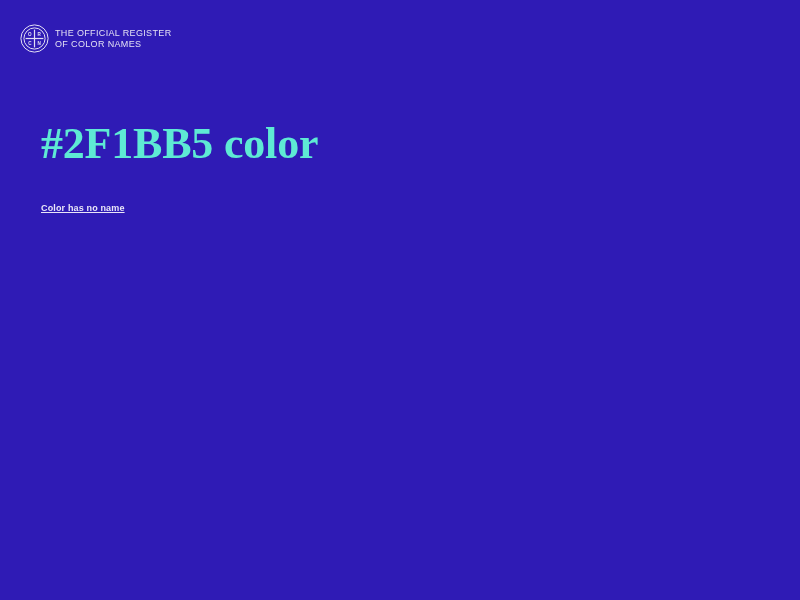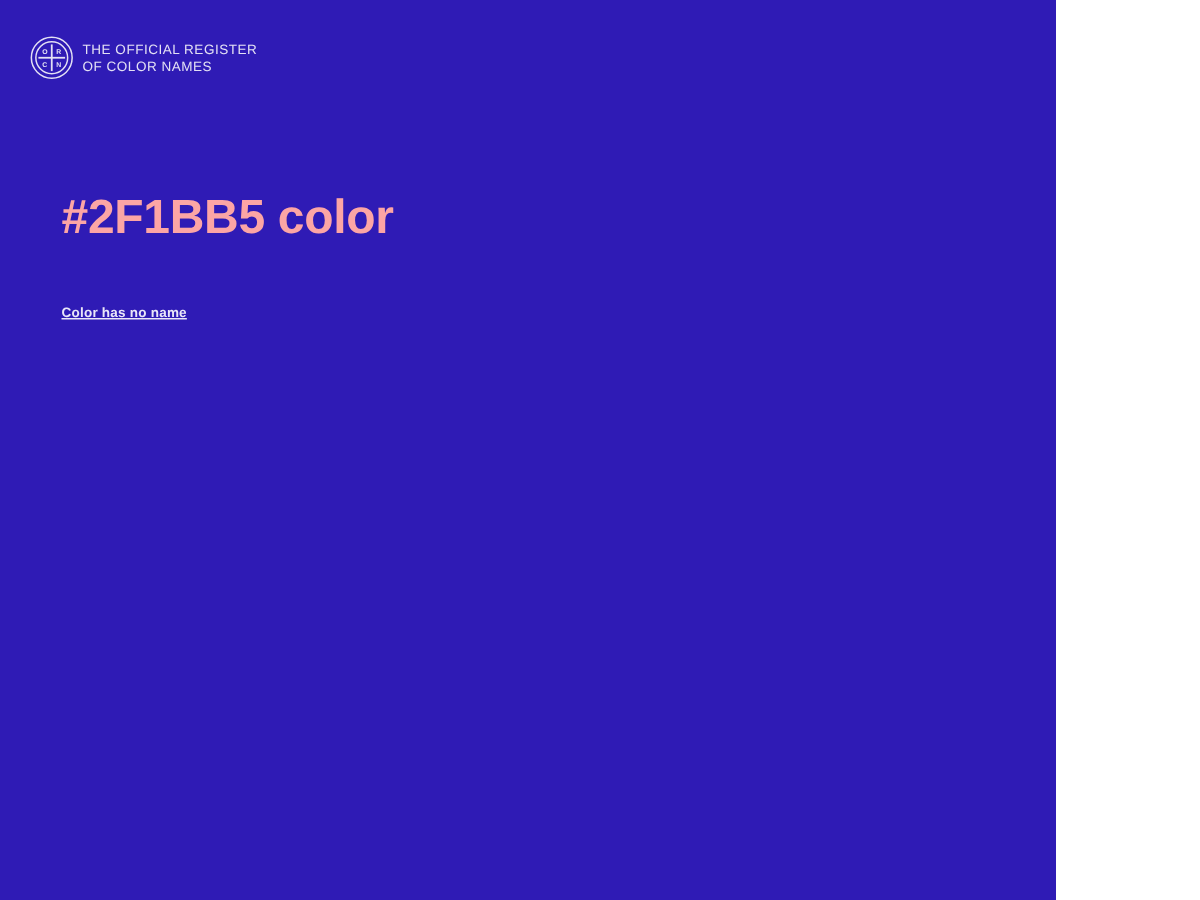--- a/index.html
+++ b/index.html
@@ -11,21 +11,21 @@
   body {
     width: 800px;
     height: 600px;
     overflow: hidden;
     font-family: "Liberation Sans", sans-serif;
     -webkit-font-smoothing: antialiased;
   }
 
   #page {
     position: relative;
-    width: 704px;
+    width: 800px;
     height: 600px;
     background: #2f1bb5;
     overflow: hidden;
   }
 
   
   .site-header {
     position: absolute;
     top: 24px;
     left: 20px;
@@ -60,26 +60,26 @@
 
   
   .content {
     position: absolute;
     left: 41px;
     top: 120px;
     width: 700px;
   }
 
   .color-title {
-    font-family: Liberation Sans, sans-serif;
-    font-size: 32px;
+    font-family: Liberation Serif, serif;
+    font-size: 44px;
     line-height: 48px;
     font-weight: 700;
     letter-spacing: -0.2px;
-    color: #fca5a5;
+    color: #5eead4;
     margin: 0;
     white-space: nowrap;
   }
 
   .color-subtitle {
     font-family: "Liberation Sans", sans-serif;
     font-size: 9px;
     line-height: 14px;
     font-weight: 700;
     letter-spacing: 0.15px;

